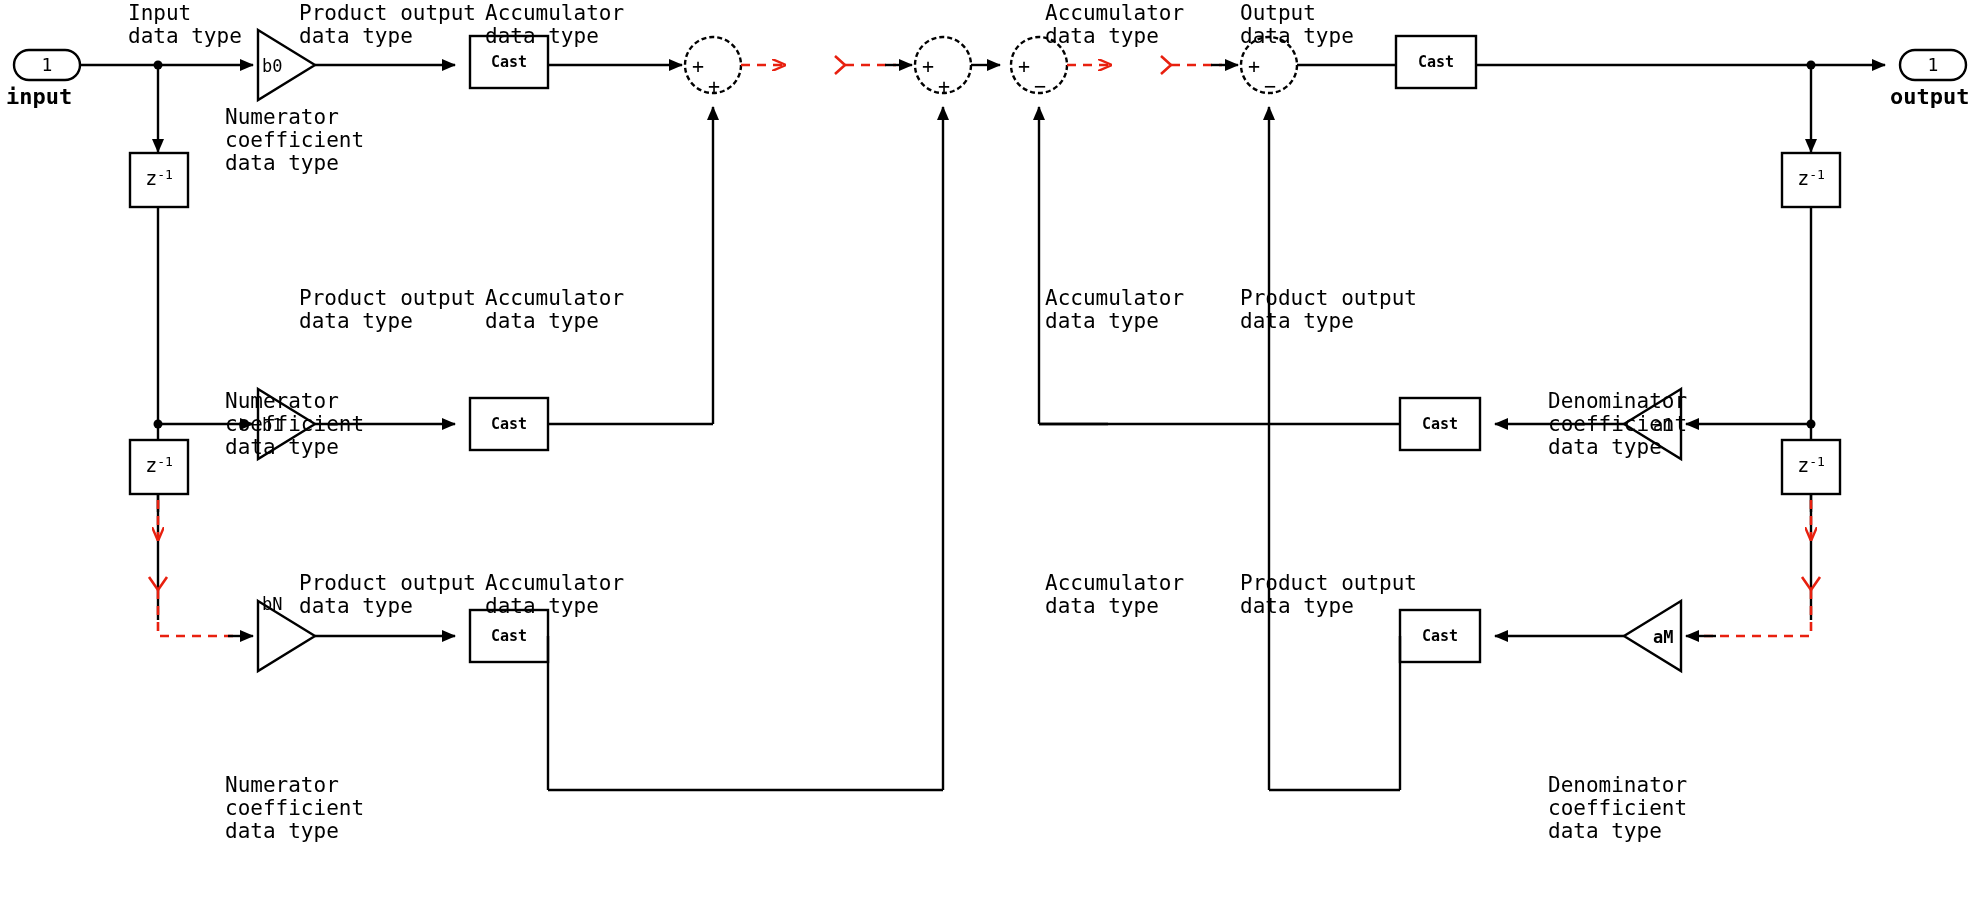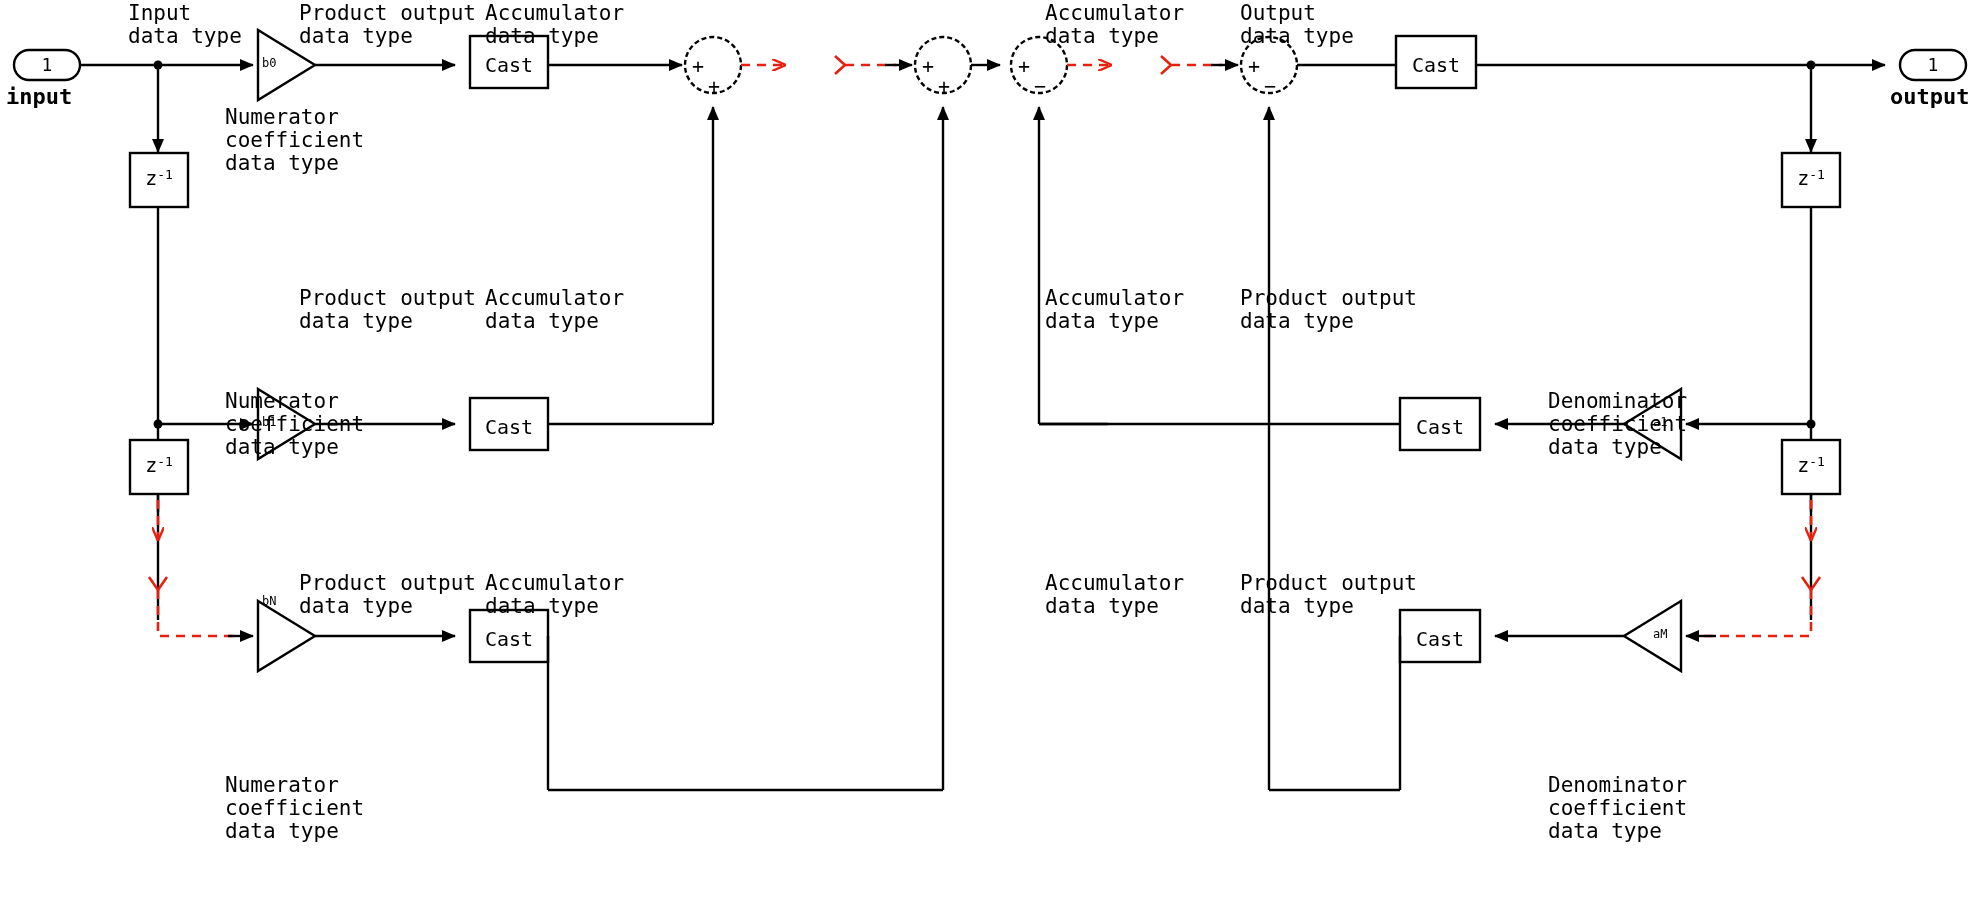--- a/index.html
+++ b/index.html
@@ -4,23 +4,23 @@
 <style>
   html,body{margin:0;padding:0;background:#ffffff;}
   body{font-family:"DejaVu Sans Mono","Liberation Mono",monospace;}
   #stage{position:relative;width:1982px;height:900px;background:#fff;overflow:hidden;}
   #stage svg{position:absolute;left:0;top:0;width:1982px;height:900px;}
   .lbl{position:absolute;font-family:"DejaVu Sans Mono","Liberation Mono",monospace;
        font-size:21px;line-height:23px;color:#000;white-space:pre;text-align:center;}
   .port-lbl{position:absolute;font-family:"DejaVu Sans Mono","Liberation Mono",monospace;
        font-size:22px;font-weight:bold;color:#000;white-space:pre;}
   .blk-lbl{position:absolute;font-family:"DejaVu Sans Mono","Liberation Mono",monospace;
-       font-size:20px;color:#000;white-space:pre;}
+       font-size:15px;color:#000;white-space:pre;font-weight:bold;}
   .gain-lbl{position:absolute;font-family:"DejaVu Sans Mono","Liberation Mono",monospace;
-       font-size:12px;color:#000;white-space:pre;}
+       font-size:17px;color:#000;white-space:pre;}
   .delay-lbl{position:absolute;font-family:"DejaVu Sans Mono","Liberation Mono",monospace;
        font-size:20px;color:#000;white-space:pre;}
   .sign{position:absolute;font-family:"DejaVu Sans Mono","Liberation Mono",monospace;
        font-size:20px;color:#000;white-space:pre;line-height:1;}
   .pnum{position:absolute;font-family:"DejaVu Sans Mono","Liberation Mono",monospace;
        font-size:18px;color:#000;}
 </style>
 </head>
 <body>
 
@@ -141,21 +141,21 @@
 
   <div class="pnum" style="left:14px;top:54px;width:66px;text-align:center;">1</div>
   <div class="port-lbl" style="left:6px;top:84px;">input</div>
   <div class="pnum" style="left:1900px;top:54px;width:66px;text-align:center;">1</div>
   <div class="port-lbl" style="left:1890px;top:84px;">output</div>
 
   <div class="gain-lbl" style="left:262px;top:56px;">b0</div>
   <div class="gain-lbl" style="left:262px;top:415px;">b1</div>
   <div class="gain-lbl" style="left:262px;top:594px;">bN</div>
   <div class="gain-lbl" style="left:1653px;top:415px;">a1</div>
-  <div class="gain-lbl" style="left:1653px;top:627px;">aM</div>
+  <div class="gain-lbl" style="left:1653px;top:627px;font-weight:bold;">aM</div>
 
   <div class="blk-lbl" style="left:470px;top:53px;width:78px;text-align:center;">Cast</div>
   <div class="blk-lbl" style="left:470px;top:415px;width:78px;text-align:center;">Cast</div>
   <div class="blk-lbl" style="left:470px;top:627px;width:78px;text-align:center;">Cast</div>
   <div class="blk-lbl" style="left:1396px;top:53px;width:80px;text-align:center;">Cast</div>
   <div class="blk-lbl" style="left:1400px;top:415px;width:80px;text-align:center;">Cast</div>
   <div class="blk-lbl" style="left:1400px;top:627px;width:80px;text-align:center;">Cast</div>
 
   <div style="position:absolute;left:130px;top:166px;width:58px;text-align:center;">
     <span class="delay-lbl" style="position:relative;">z</span><sup style="font-size:13px;font-family:'DejaVu Sans Mono',monospace;">-1</sup>

